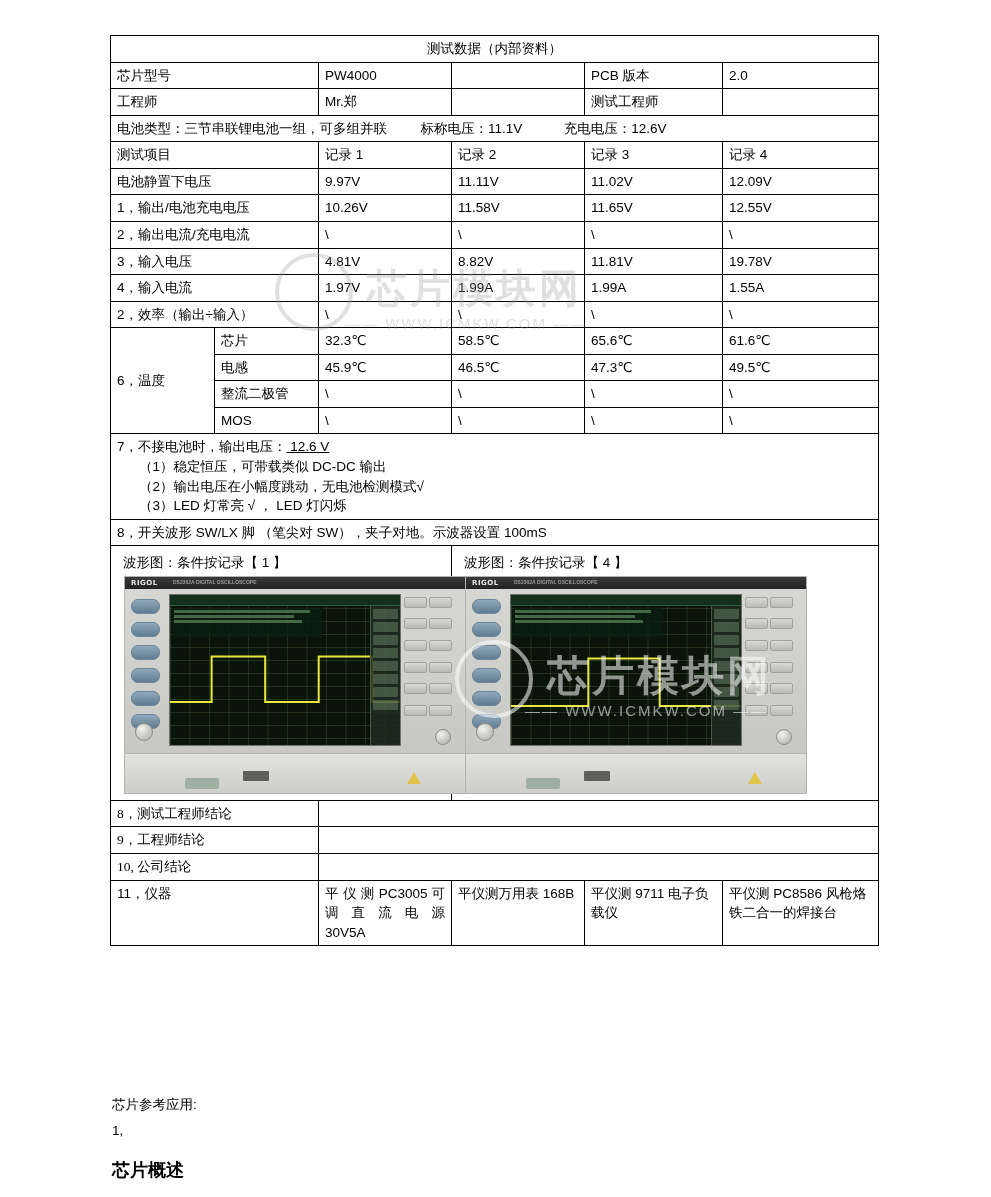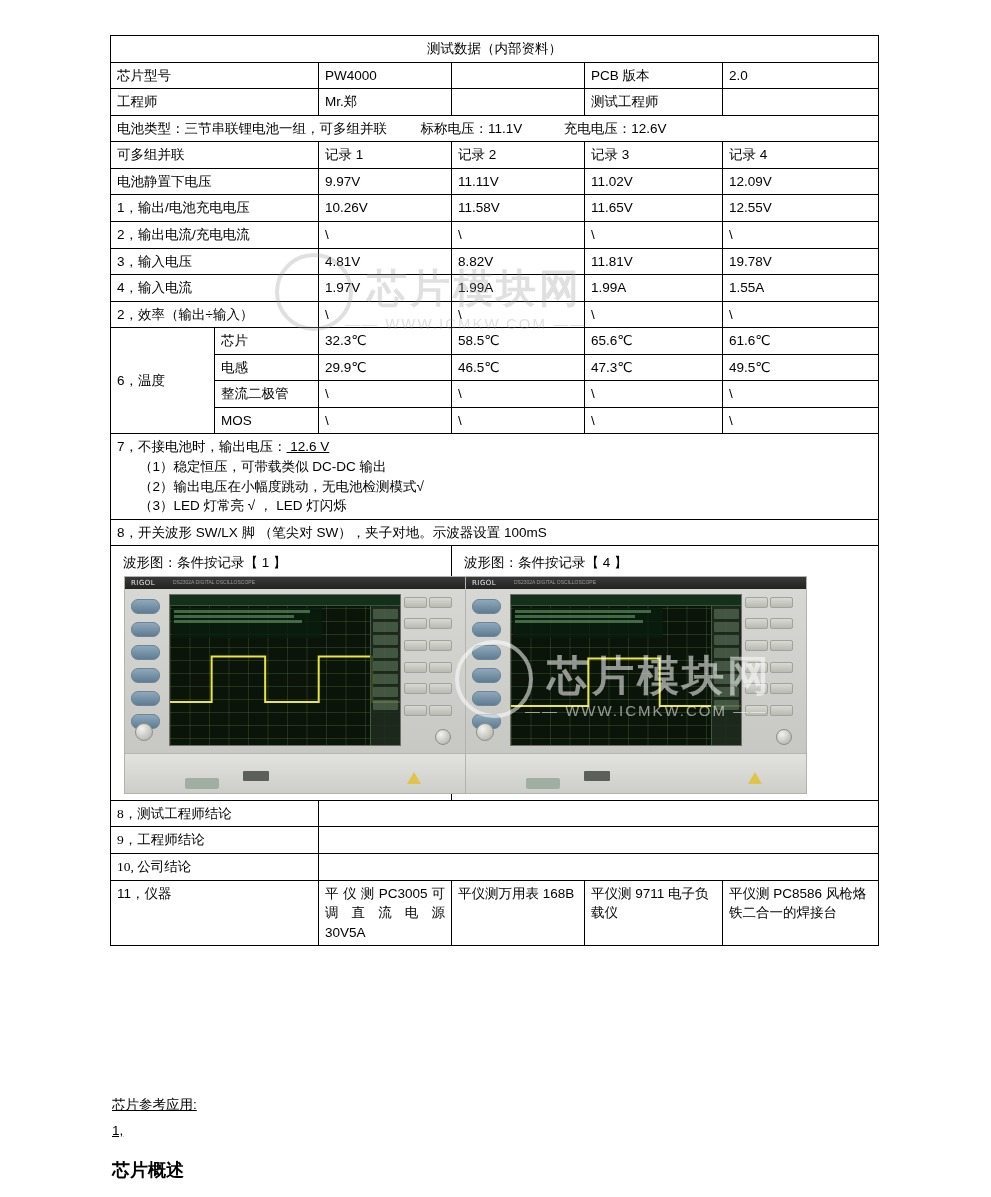--- a/index.html
+++ b/index.html
@@ -59,20 +59,21 @@
   .wave-cell {
     padding: 0;
     vertical-align: top;
   }
   .wave-label {
     padding: 4px 6px 3px 6px;
     font-size: 13.5px;
   }
   .scope-wrap {
     padding: 0 0 3px 7px;
+    font-weight: bold;
   }
   .scope {
     position: relative;
     width: 342px;
     height: 218px;
     background: linear-gradient(180deg,#d8d9d4 0%,#cfd0cb 45%,#c3c4bf 100%);
     border: 1px solid #b2b3ae;
     overflow: hidden;
   }
   .scope.b { width: 342px; }
@@ -209,21 +210,20 @@
     white-space: nowrap;
   }
   .wm-big .txt { font-size: 42px; color: #ffffff; }
   .wm-big .url { color: #ffffff; }
   .wm-big .circ { border-color: #ffffff; }
 
   .footer-text {
     position: absolute;
     left: 112px;
     font-size: 13.5px;
-    text-decoration: underline;
   }
   #footer-note { top: 1096px; }
   #footer-num { top: 1123px; }
   #section-title {
     position: absolute;
     left: 112px; top: 1158px;
     font-size: 18px; font-weight: 700;
   }
   .empty-tall { height: 42px; font-family: Liberation Serif, serif; }
 </style>
@@ -267,21 +267,21 @@
       <td colspan="6" class="nowrap">
         <span>电池类型：三节串联锂电池一组，可多组并联</span>
         <span style="display:inline-block;width:26px"></span>
         <span>标称电压：11.1V</span>
         <span style="display:inline-block;width:34px"></span>
         <span>充电电压：12.6V</span>
       </td>
     </tr>
 
     <tr>
-      <td colspan="2">可多组并联</td>
+      <td colspan="2">测试项目</td>
       <td>记录 1</td>
       <td>记录 2</td>
       <td>记录 3</td>
       <td>记录 4</td>
     </tr>
 
     <tr>
       <td colspan="2">电池静置下电压</td>
       <td>9.97V</td>
       <td>11.11V</td>
@@ -327,21 +327,21 @@
     <tr>
       <td rowspan="4" class="vmid">6，温度</td>
       <td>芯片</td>
       <td>32.3℃</td>
       <td>58.5℃</td>
       <td>65.6℃</td>
       <td>61.6℃</td>
     </tr>
     <tr>
       <td>电感</td>
-      <td>29.9℃</td>
+      <td>45.9℃</td>
       <td>46.5℃</td>
       <td>47.3℃</td>
       <td>49.5℃</td>
     </tr>
     <tr>
       <td>整流二极管</td>
       <td>\</td>
       <td>\</td>
       <td>\</td>
       <td>\</td>

